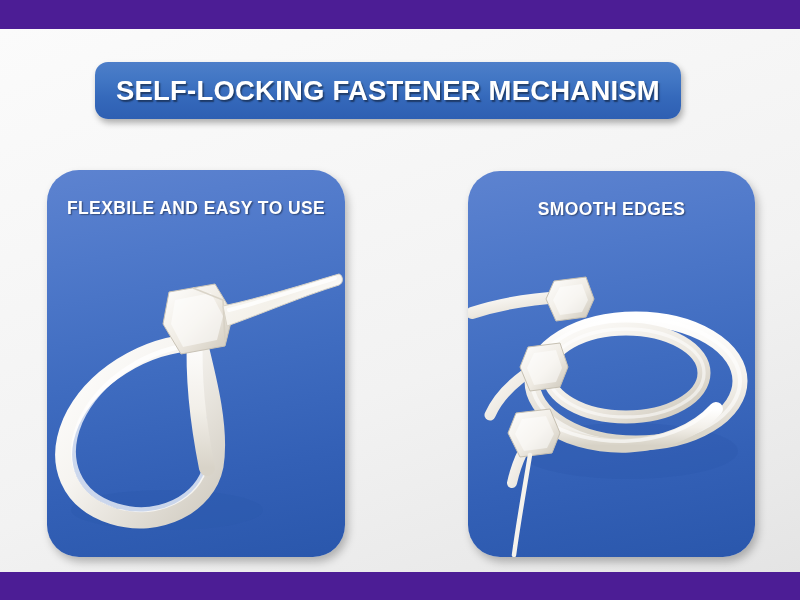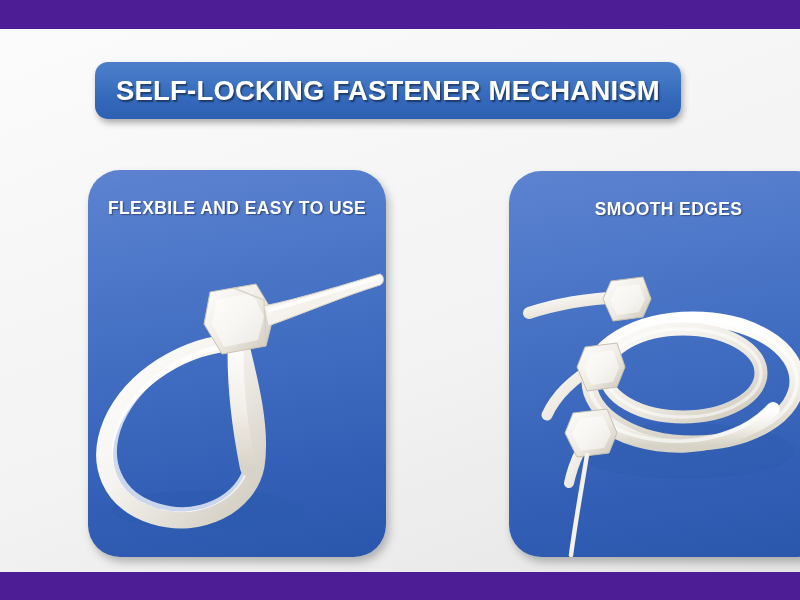--- a/index.html
+++ b/index.html
@@ -42,24 +42,23 @@
     text-shadow:1.5px 1.5px 1.5px rgba(0,0,0,0.45);
   }
 
   
   .panel {
     position:absolute;
     border-radius:32px;
     background:linear-gradient(170deg,#5d83d0 0%,#4f79ca 22%,#3f6cc0 50%,#3360b6 76%,#2a57ac 100%);
     box-shadow:3px 5px 9px rgba(0,0,0,0.26);
     overflow:hidden;
-    margin-left:41px;
   }
   .panel-left  { left:47px;  top:170px; width:298px; height:387px; }
-  .panel-right { left:468px; top:171px; width:319px; height:386px; }
+  .panel-right { left:468px; top:171px; width:287px; height:386px; }
 
   .panel-heading {
     position:absolute;
     left:0; right:0; top:28px;
     text-align:center;
     color:#ffffff;
     font-size:17.5px;
     font-weight:bold;
     letter-spacing:0.4px;
     text-shadow:1.3px 1.3px 1.4px rgba(0,0,0,0.40);

